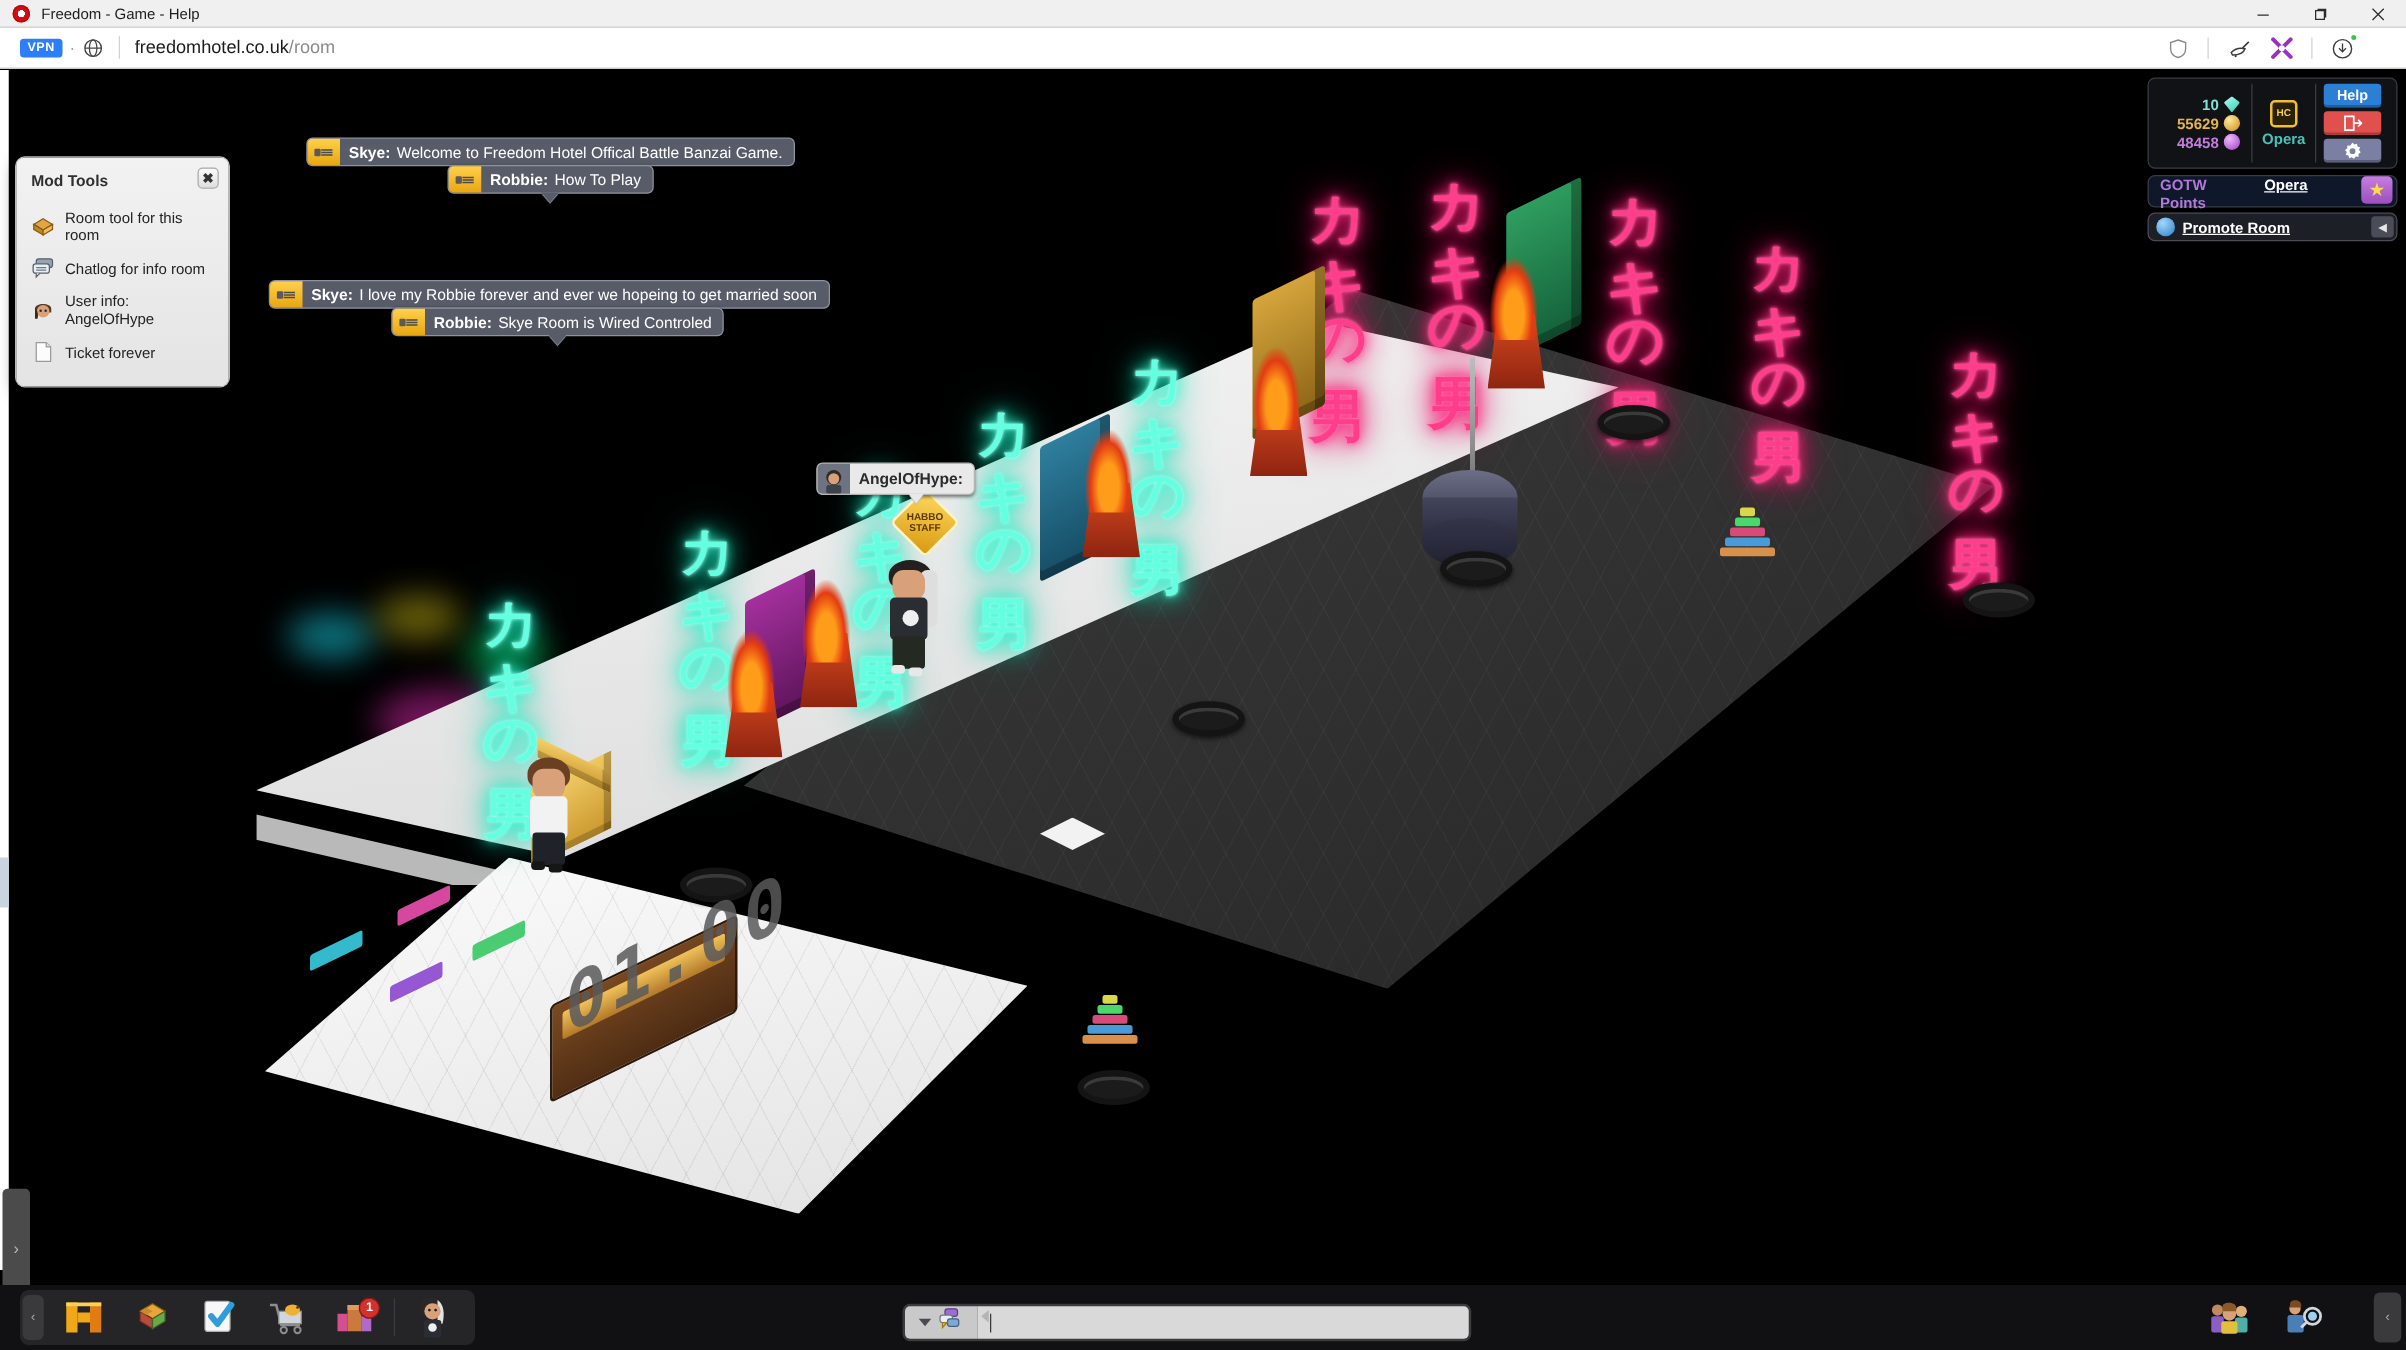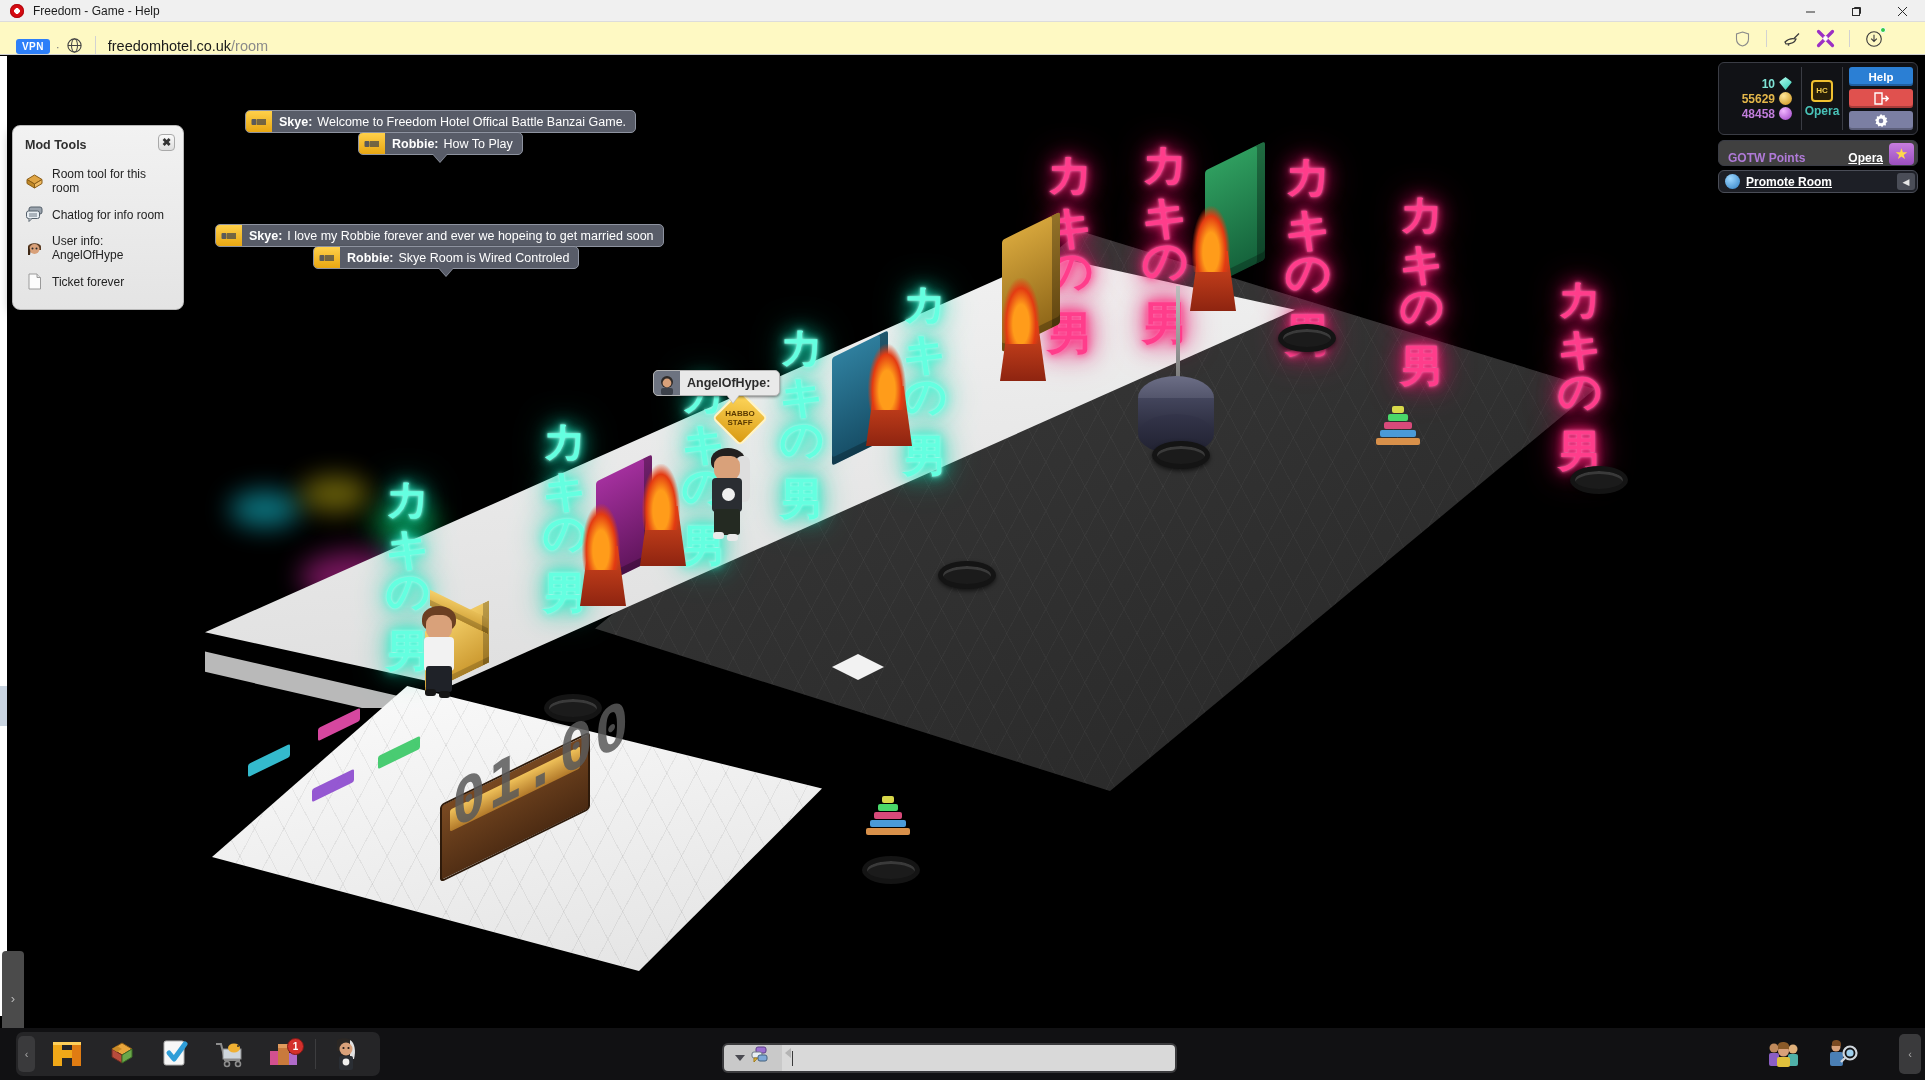--- a/index.html
+++ b/index.html
@@ -14,21 +14,21 @@
   .opera-logo{ width:14px;height:14px;border-radius:50%;
     background:radial-gradient(circle at 50% 50%, #fff 0 28%, #d60a11 30% 100%);
     margin-left:10px; box-shadow:inset 0 0 0 1px #b00a10; flex:none;}
   .win-title{ font-size:12px; color:#1c1c1c; margin-left:9px; white-space:nowrap;}
   .win-btns{ position:absolute; right:0; top:0; height:22px; display:flex;}
   .win-btn{ width:46px;height:22px;display:flex;align-items:center;justify-content:center;
     font-size:12px;color:#2b2b2b; }
   .win-btn svg{ display:block; }
 
   .url-bar{
-    height:33px; background:#fef9c3; display:flex; align-items:flex-end;
+    height:33px; background:#ffffff; display:flex; align-items:center;
     border-bottom:1px solid #cfcfcf; position:relative;
   }
   .vpn-badge{ margin-left:16px; background:#2d7ff9; color:#fff; font-size:10px;
     font-weight:bold; letter-spacing:.4px; padding:2px 6px; border-radius:3px;}
   .vpn-dot{ color:#7a7a7a; font-size:12px; margin:0 6px; }
   .globe{ width:17px;height:17px;flex:none; }
   .url-sep{ width:1px; height:18px; background:#d2d2d2; margin:0 12px; }
   .url-text{ font-size:14.5px; color:#1b1b1b; }
   .url-text .path{ color:#8b8b8b; }
   .url-right{ position:absolute; right:0; top:0; height:33px; display:flex;
@@ -208,26 +208,26 @@
     font-size:12px; font-weight:bold; }
   .cred-row .n{ font-family:"Liberation Sans",sans-serif; }
   .cred-ico{ width:13px;height:13px;border-radius:50%; display:inline-block; }
   .hc-box{ width:52px; border-left:1px solid #3a3c44; border-right:1px solid #3a3c44;
     display:flex;flex-direction:column;align-items:center;justify-content:center; gap:2px;}
   .hc-badge{ width:22px;height:22px; border:2px solid #f0c030; border-radius:4px;
     background:#2a2008; color:#f5cf4e; font-size:8px;font-weight:bold;
     display:flex;align-items:center;justify-content:center;}
   .hc-join{ font-size:12px; font-weight:bold; color:#49c2b8;}
   .hud-btns{ display:flex;flex-direction:column; gap:3px; padding-left:2px;}
-  .hud-btn{ width:64px;height:19px; border-radius:3px; display:flex;align-items:center;
+  .hud-btn{ width:46px;height:19px; border-radius:3px; display:flex;align-items:center;
     justify-content:center; font-size:11.5px; font-weight:bold; color:#fff;
     box-shadow:inset 0 -2px 0 rgba(0,0,0,.25); }
-  .hud-gotw{ margin-top:5px; display:flex; align-items:flex-end; background:#404040;
+  .hud-gotw{ margin-top:5px; display:flex; align-items:flex-start; background:#0f172a;
     border:1px solid #3a3c44; border-radius:6px; height:26px; padding:0 3px 0 9px;
-    position:relative; }
+    position:relative;gap:37px; }
   .hud-gotw .t{ font-size:12px;font-weight:bold;color:#b07ad8; flex:1;}
   .hud-gotw .info{ font-size:12px;font-weight:bold;color:#fff; text-decoration:underline;
     margin-right:6px;}
   .hud-gotw .star{ width:25px;height:22px;border-radius:4px;
     background:linear-gradient(180deg,#c77de0,#9a4fbe); display:flex;align-items:center;
     justify-content:center; color:#ffd94a; font-size:15px;}
   .hud-promote{ margin-top:4px; display:flex; align-items:center; background:#1d1f26;
     border:1px solid #4a4d57; border-radius:6px; height:23px; padding:0 2px 0 6px; }
   .hud-promote .globe2{ width:15px;height:15px;border-radius:50%;
     background:radial-gradient(circle at 35% 30%,#9fd8ff,#2f7fc4); margin-right:6px;}

